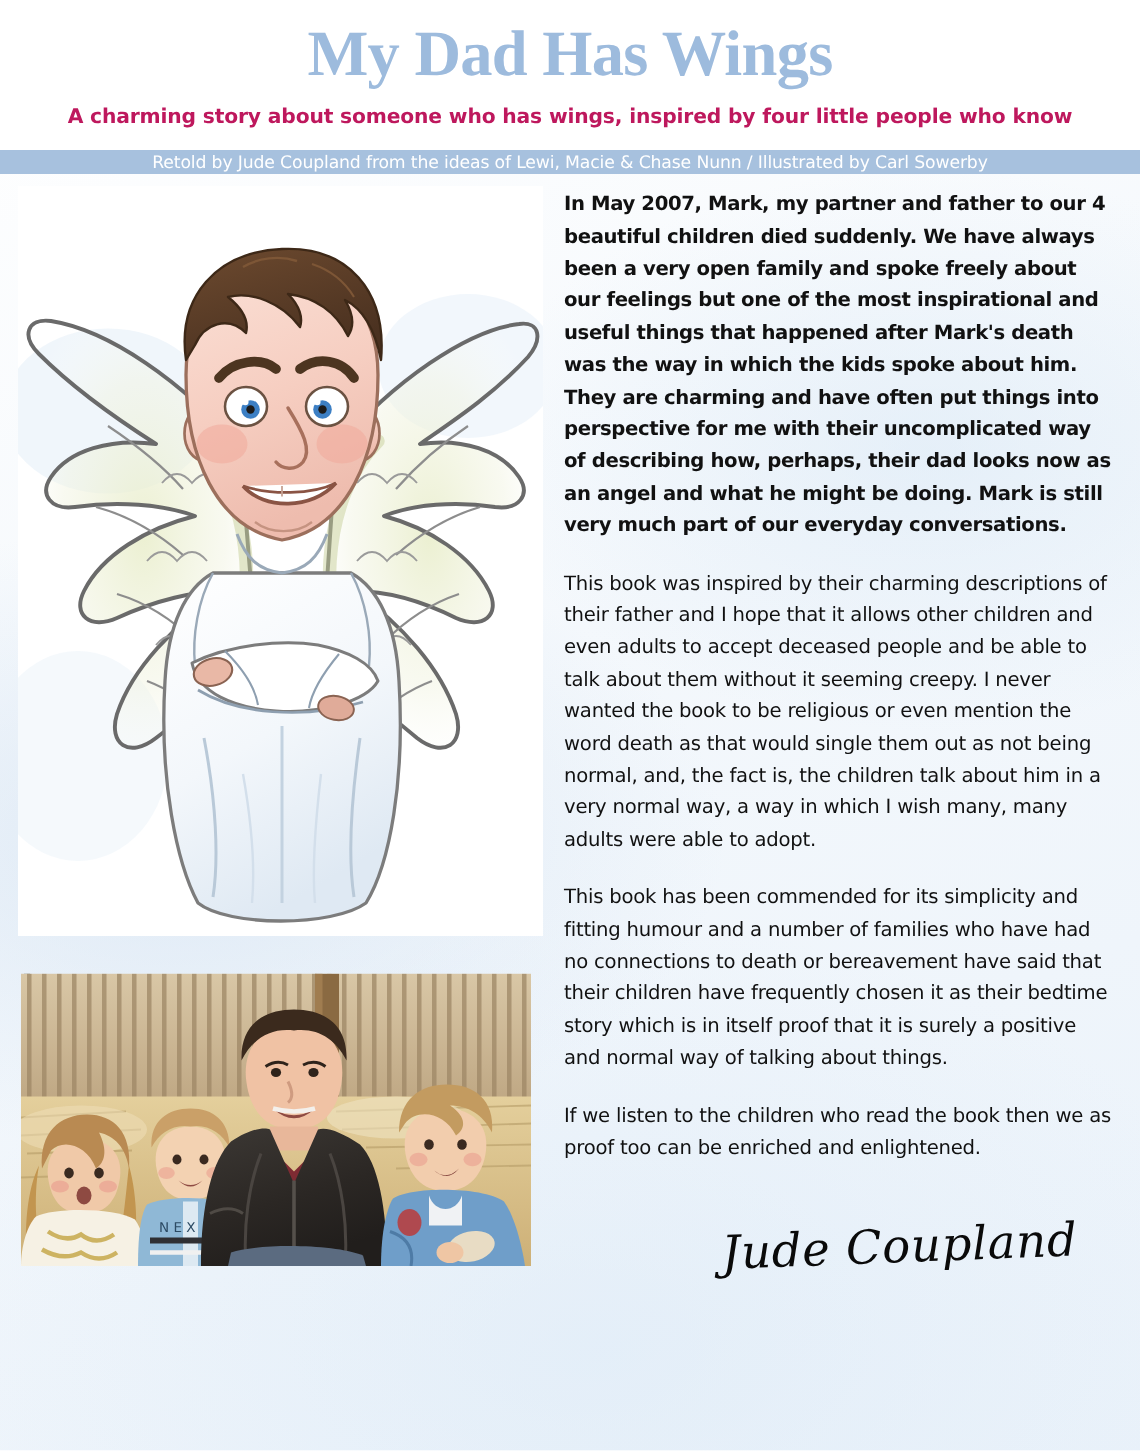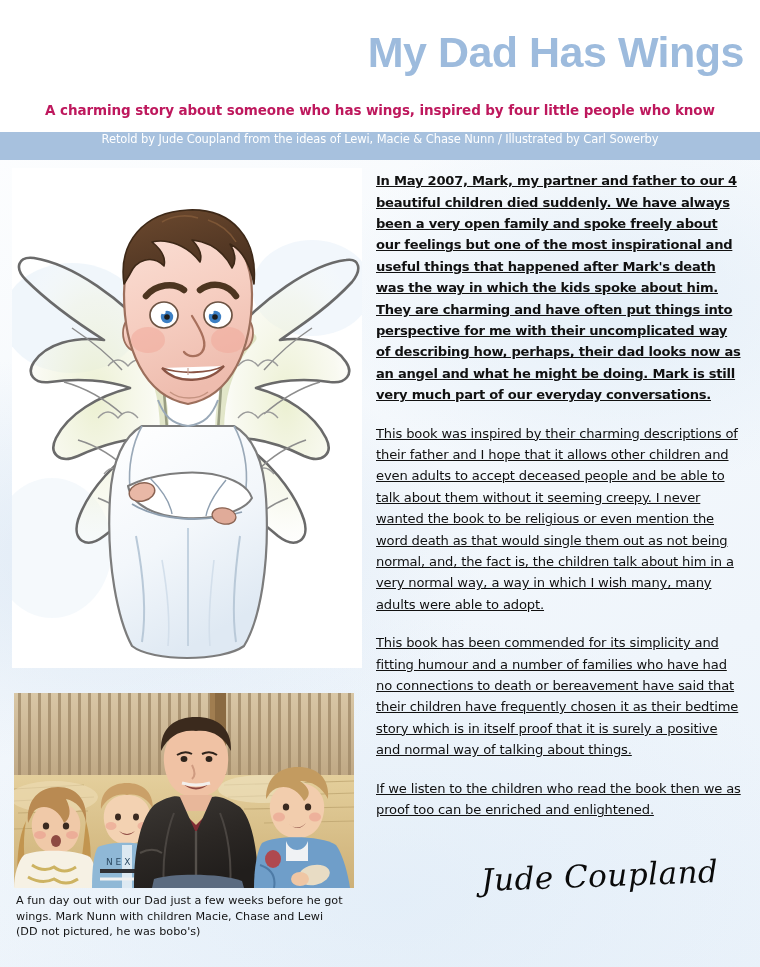--- a/index.html
+++ b/index.html
@@ -25,44 +25,45 @@
   }
 
   
   .masthead {
     background: #ffffff;
     padding-top: 8px;
     position: relative;
     z-index: 5;
   }
   .book-title {
-    text-align: right;
-    font-family: Liberation Sans, sans-serif;
+    text-align: center;
+    font-family: Liberation Serif, serif;
     font-weight: bold;
     font-size: 43px;
     letter-spacing: -0.5px;
     color: #9dbbdd;
     line-height: 1.05;
-    margin: 16px;
+    margin: 0;
     padding: 6px 0 2px 0;
   }
   .book-subtitle {
     text-align: center;
     font-family: "DejaVu Sans", sans-serif;
     font-weight: bold;
     font-size: 13.5px;
     color: #be185d;
     margin: 0;
     padding: 9px 0 14px 0;
     letter-spacing: -0.1px;
   }
   .byline-bar {
     background: #a7c1de;
-    height: 28px;
+    height: 16px;
     display: flex;
+    align-items: center;
     justify-content: center;
   }
   .byline-text {
     color: #ffffff;
     font-family: "DejaVu Sans", sans-serif;
     font-size: 11.5px;
     letter-spacing: -0.1px;
     white-space: nowrap;
   }
 
@@ -117,21 +118,20 @@
   }
 
   
   .para {
     font-family: "DejaVu Sans", sans-serif;
     font-size: 13.1px;
     line-height: 21.4px;
     color: #111111;
     margin: 0 0 17px 0;
     letter-spacing: -0.15px;
-    text-decoration: underline;
   }
   .para.lead {
     font-weight: bold;
     letter-spacing: -0.25px;
   }
   .signature {
     font-family: "DejaVu Serif", serif;
     font-style: italic;
     font-size: 31px;
     color: #0a0a0a;
@@ -465,25 +465,20 @@
                 <path d="M246 172 C 258 176, 262 184, 260 195" fill="none" stroke="#4e7ba6" stroke-width="2"></path>
 
                 <ellipse cx="300" cy="182" rx="16" ry="10" fill="#e8dcc4" transform="rotate(-12 300 182)"></ellipse>
                 <ellipse cx="286" cy="186" rx="9" ry="7" fill="#efc6a4"></ellipse>
               </g>
 
               <rect x="0" y="0" width="340" height="195" fill="none" stroke="#ffffff" stroke-width="0"></rect>
             </g>
           </svg>
         </div>
-        <div class="photo-caption">
-          <div>A fun day out with our Dad just a few weeks before he got</div>
-          <div>wings. Mark Nunn with children Macie, Chase and Lewi</div>
-          <div>(DD not pictured, he was bobo's)</div>
-        </div>
       </div>
     </div>
 
     <div class="col-right">
       <p class="para lead">In May 2007, Mark, my partner and father to our 4 beautiful children died suddenly. We have always been a very open family and spoke freely about our feelings but one of the most inspirational and useful things that happened after Mark's death was the way in which the kids spoke about him. They are charming and have often put things into perspective for me with their uncomplicated way of describing how, perhaps, their dad looks now as an angel and what he might be doing. Mark is still very much part of our everyday conversations.</p>
       <p class="para">This book was inspired by their charming descriptions of their father and I hope that it allows other children and even adults to accept deceased people and be able to talk about them without it seeming creepy. I never wanted the book to be religious or even mention the word death as that would single them out as not being normal, and, the fact is, the children talk about him in a very normal way, a way in which I wish many, many adults were able to adopt.</p>
       <p class="para">This book has been commended for its simplicity and fitting humour and a number of families who have had no connections to death or bereavement have said that their children have frequently chosen it as their bedtime story which is in itself proof that it is surely a positive and normal way of talking about things.</p>
       <p class="para">If we listen to the children who read the book then we as proof too can be enriched and enlightened.</p>
       <div class="signature">Jude Coupland</div>
     </div>

